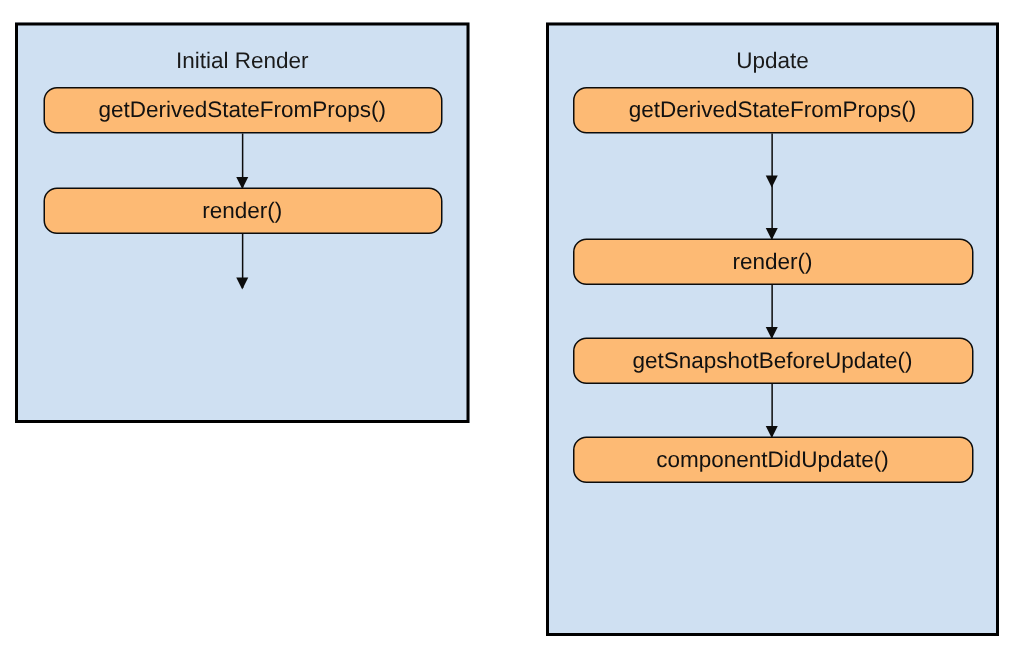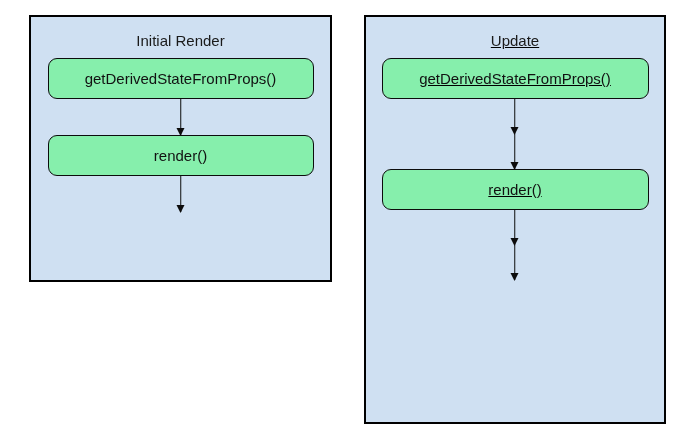--- a/index.html
+++ b/index.html
@@ -24,56 +24,55 @@
   .panel {
     position: absolute;
     background: #cfe0f2;
     border: 2px solid #000000;
     box-sizing: border-box;
     display: flex;
     flex-direction: column;
     align-items: center;
   }
   .panel-initial {
-    left: 29px;
+    left: 10px;
     top: 15px;
     width: 303px;
     height: 267px;
   }
   .panel-update {
     left: 364px;
     top: 15px;
     width: 302px;
     height: 409px;
-    text-decoration: underline;
   }
   .panel-title {
     font-size: 15px;
     color: #1a1a1a;
     line-height: 1;
     text-align: center;
     width: 100%;
     white-space: nowrap;
   }
   .panel-initial .panel-title { margin-top: 16px; }
   .panel-update .panel-title { margin-top: 16px; }
 
   .flow {
     margin-top: 10px;
     width: 100%;
     display: flex;
     flex-direction: column;
     align-items: center;
   }
   .node {
-    background: #86efac;
+    background: #fdba74;
     border: 1.5px solid #0c0c0c;
     border-radius: 9px;
     box-sizing: border-box;
-    height: 41px;
+    height: 31px;
     display: flex;
     align-items: center;
     justify-content: center;
     font-size: 15px;
     color: #111111;
     white-space: nowrap;
   }
   .panel-initial .node { width: 266px; }
   .panel-update .node { width: 267px; }
 
@@ -153,23 +152,25 @@
         <span class="head"></span>
       </div>
 
       <div class="node">render()</div>
 
       <div class="connector">
         <span class="line"></span>
         <span class="head"></span>
       </div>
 
+      <div class="node">getSnapshotBeforeUpdate()</div>
 
       <div class="connector">
         <span class="line"></span>
         <span class="head"></span>
       </div>
 
+      <div class="node">componentDidUpdate()</div>
 
     </div>
   </div>
 
 </div>
 
 </body></html>

